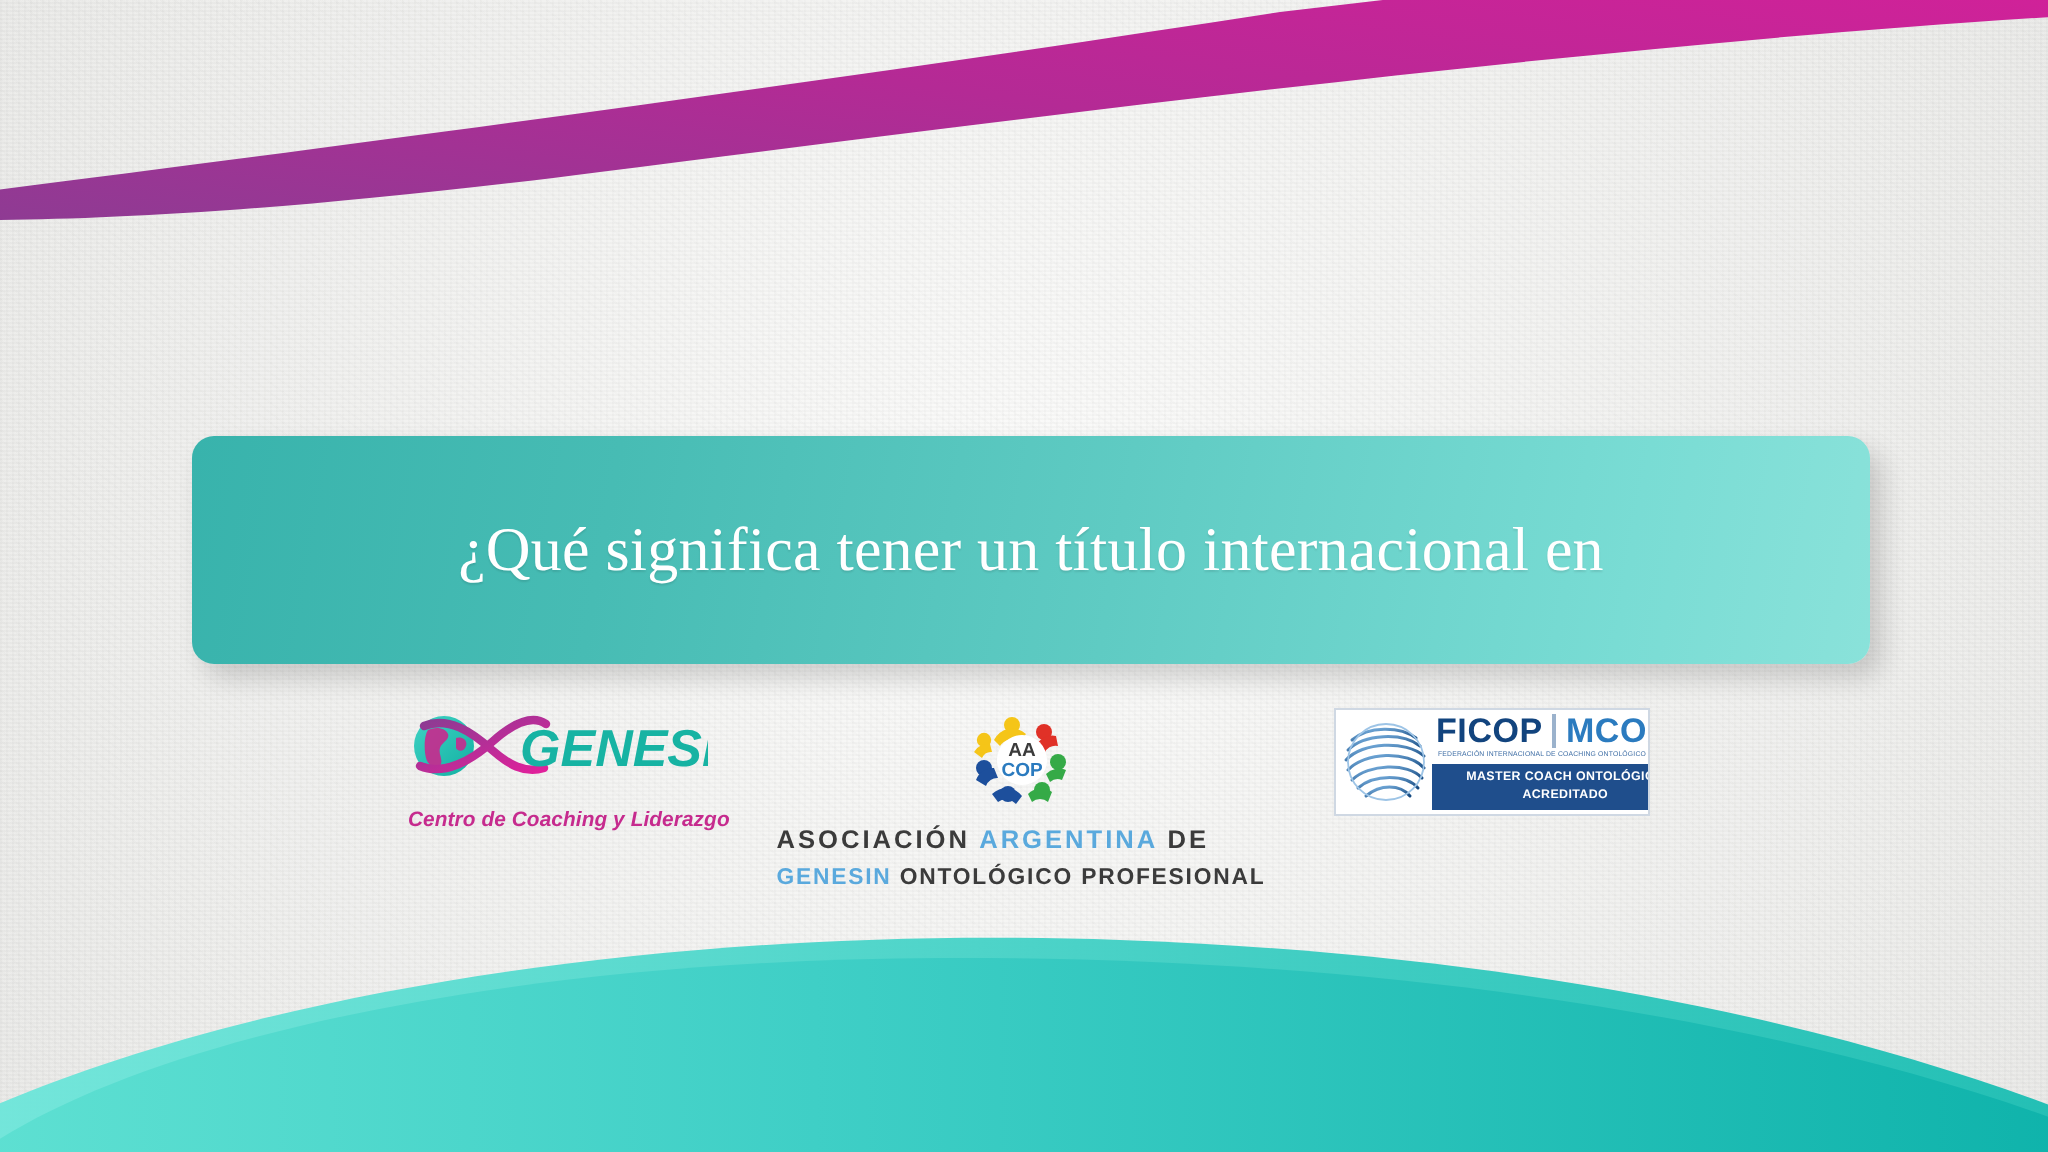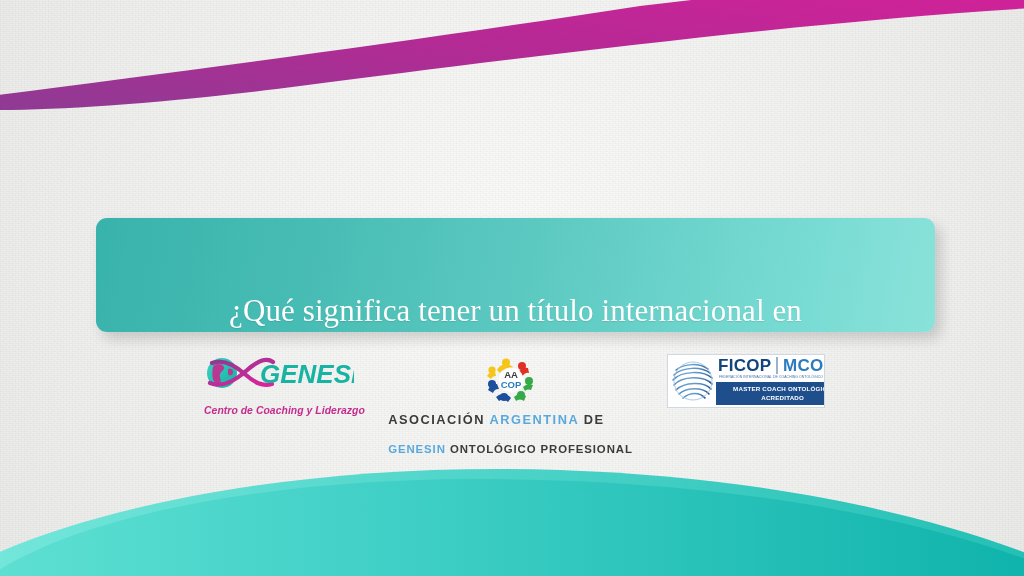--- a/index.html
+++ b/index.html
@@ -42,21 +42,21 @@
     left: 96px;
     top: 218px;
     width: 839px;
     height: 114px;
     border-radius: 11px;
     background: linear-gradient(100deg, #38b3ac 0%, #47bcb4 25%, #5fcbc3 55%, #79dcd4 85%, #8ae2da 100%);
     box-shadow: 6px 7px 13px rgba(0,0,0,0.16);
     display: flex;
     flex-direction: column;
     align-items: center;
-    justify-content: flex-end;
+    justify-content: center;
     z-index: 3;
   }
   .banner-line {
     color: #ffffff;
     font-family: "Liberation Serif", "DejaVu Serif", serif;
     font-size: 31px;
     line-height: 1.34;
     letter-spacing: 0.1px;
     white-space: nowrap;
     text-shadow: 0 1px 1px rgba(0,0,0,0.10);
@@ -91,21 +91,21 @@
     font-weight: 700;
     font-size: 10.4px;
     color: #c62b8e;
     letter-spacing: 0.05px;
     white-space: nowrap;
   }
 
   
   .aacop { position: relative; width: 253px; height: 50px; display: flex; align-items: center; gap: 8px; flex-direction: column; }
   .aacop-mark { width: 48px; height: 46px; flex: 0 0 48px; }
-  .aacop-text { display: flex; flex-direction: column; justify-content: flex-end; gap: 16px; }
+  .aacop-text { display: flex; flex-direction: column; justify-content: flex-end; gap: 6px; }
   .aacop-l1 {
     font-size: 12.8px;
     font-weight: 700;
     letter-spacing: 1.5px;
     color: #3b3b3b;
     white-space: nowrap;
     font-family: "Liberation Sans", sans-serif;
   }
   .aacop-l1 .hl { color: #5aa9dd; }
   .aacop-l2 {

